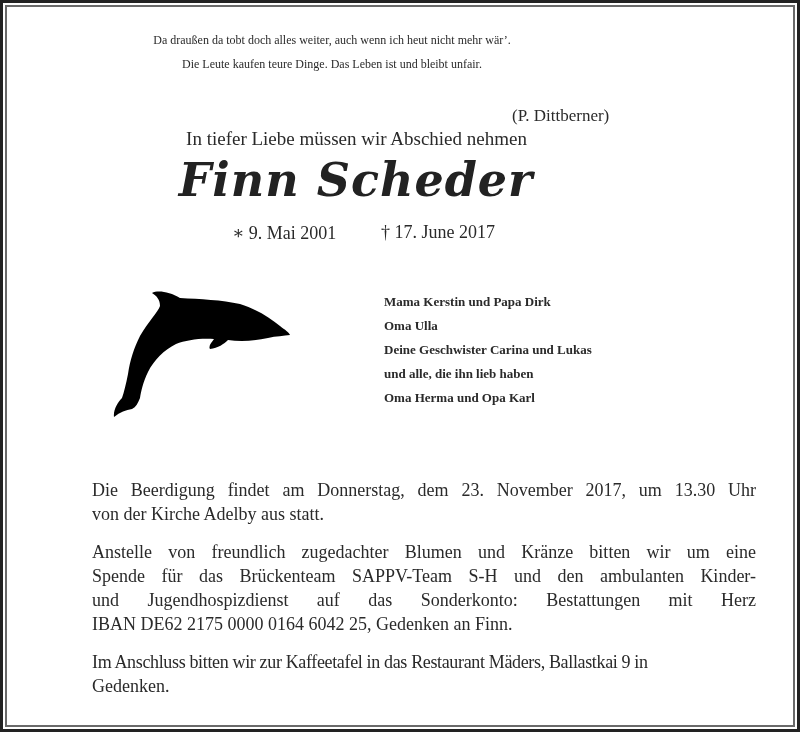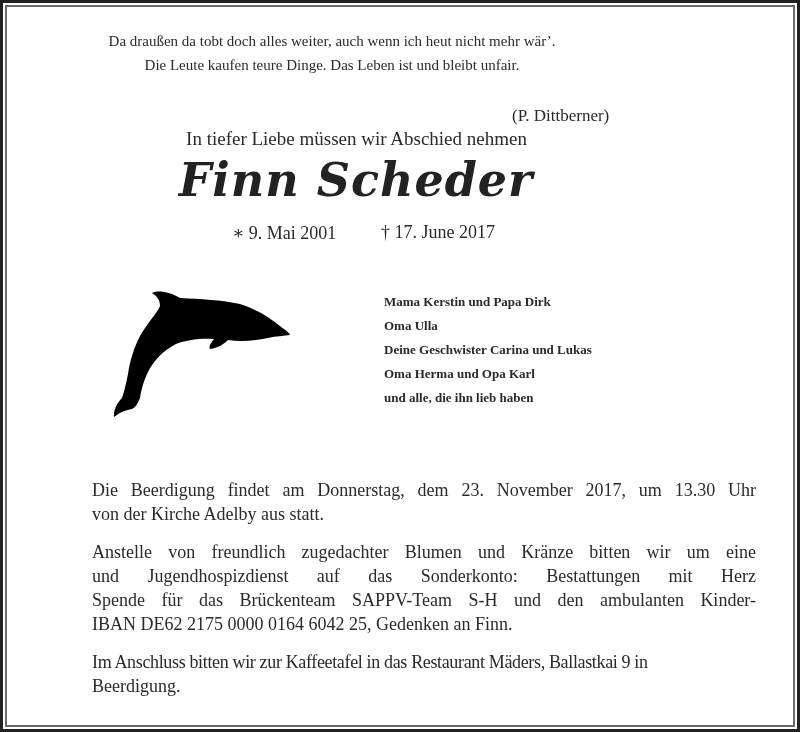--- a/index.html
+++ b/index.html
@@ -9,21 +9,21 @@
       box-sizing: border-box; border: 3px solid #222222; background: #ffffff;
     }
     .frame-inner {
       position: absolute; left: 5px; top: 5px; right: 5px; bottom: 5px;
       border: 2px solid #6a6a6a; background: #ffffff;
     }
     .serif { font-family: "DejaVu Serif", "Liberation Serif", serif; color: #2a2a2a; }
     .lib { font-family: "Liberation Serif", "DejaVu Serif", serif; color: #2a2a2a; }
     .abs { position: absolute; white-space: nowrap; }
 
-    .quote-line { font-size: 15px; text-align: center; width: 664px; left: 0; transform-origin: center; }
+    .quote-line { font-size: 12px; text-align: center; width: 664px; left: 0; transform-origin: center; }
     .quote-author { font-size: 17px; margin-top: 28px; }
 
     .intro { font-size: 19px; text-align: center; width: 713px; left: 0; }
     .name { font-size: 46px; font-weight: bold; font-style: italic; text-align: center; width: 712px; left: 0; letter-spacing: 1px; }
     .dates { font-size: 18px; top: 222px; }
 
     .family { position: absolute; left: 384px; top: 290px; }
     .family-line { font-size: 13px; font-weight: bold; line-height: 24px; height: 24px; white-space: nowrap; }
 
     .body-block { position: absolute; left: 44px; width: 712px; font-size: 18px; line-height: 24px; }
@@ -67,32 +67,32 @@
     C124,392 126,384 128,374
     C130,360 134,348 140,336
     C148,322 158,312 160,306
     C160,300 157,296 152,293 Z"></path>
 </svg>
 
 <div class="family">
   <div class="family-line lib">Mama Kerstin und Papa Dirk</div>
   <div class="family-line lib">Oma Ulla</div>
   <div class="family-line lib">Deine Geschwister Carina und Lukas</div>
+  <div class="family-line lib">und alle, die ihn lieb haben</div>
   <div class="family-line lib">Oma Herma und Opa Karl</div>
-  <div class="family-line lib">und alle, die ihn lieb haben</div>
 </div>
 
 <div class="body-block lib" style="top:478px;">
   <span class="jline full">Die Beerdigung findet am Donnerstag, dem 23. November 2017, um 13.30 Uhr</span>
   <span class="jline">von der Kirche Adelby aus statt.</span>
 </div>
 
 <div class="body-block lib" style="top:540px;">
   <span class="jline full">Anstelle von freundlich zugedachter Blumen und Kränze bitten wir um eine</span>
+  <span class="jline full">Spende für das Brückenteam SAPPV-Team S-H und den ambulanten Kinder-</span>
   <span class="jline full">und Jugendhospizdienst auf das Sonderkonto: Bestattungen mit Herz</span>
-  <span class="jline full">Spende für das Brückenteam SAPPV-Team S-H und den ambulanten Kinder-</span>
   <span class="jline">IBAN DE62 2175 0000 0164 6042 25, Gedenken an Finn.</span>
 </div>
 
 <div class="body-block lib" style="top:650px;">
   <span class="jline" style="letter-spacing:-0.35px;">Im Anschluss bitten wir zur Kaffeetafel in das Restaurant Mäders, Ballastkai 9 in</span>
-  <span class="jline">Beerdigung.</span>
+  <span class="jline">Gedenken.</span>
 </div>
 
 </body></html>

